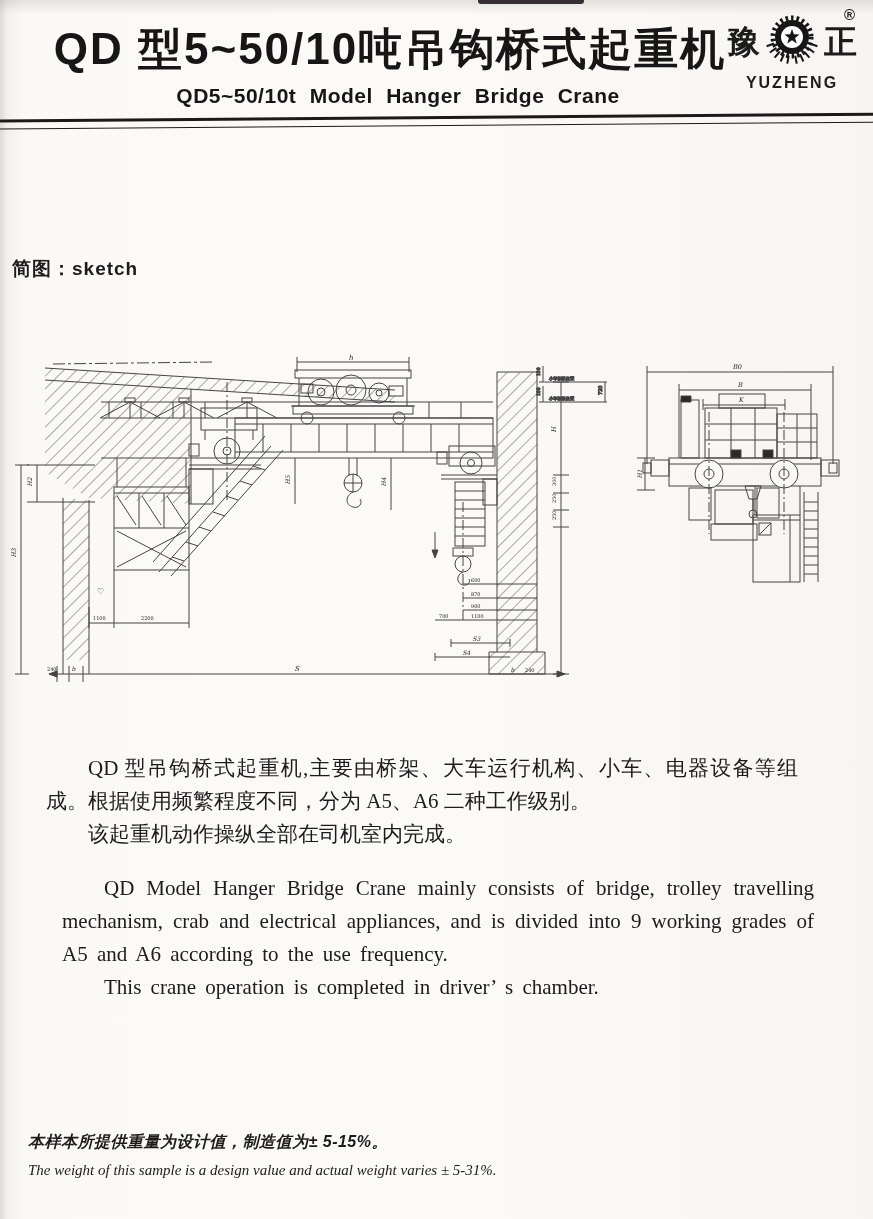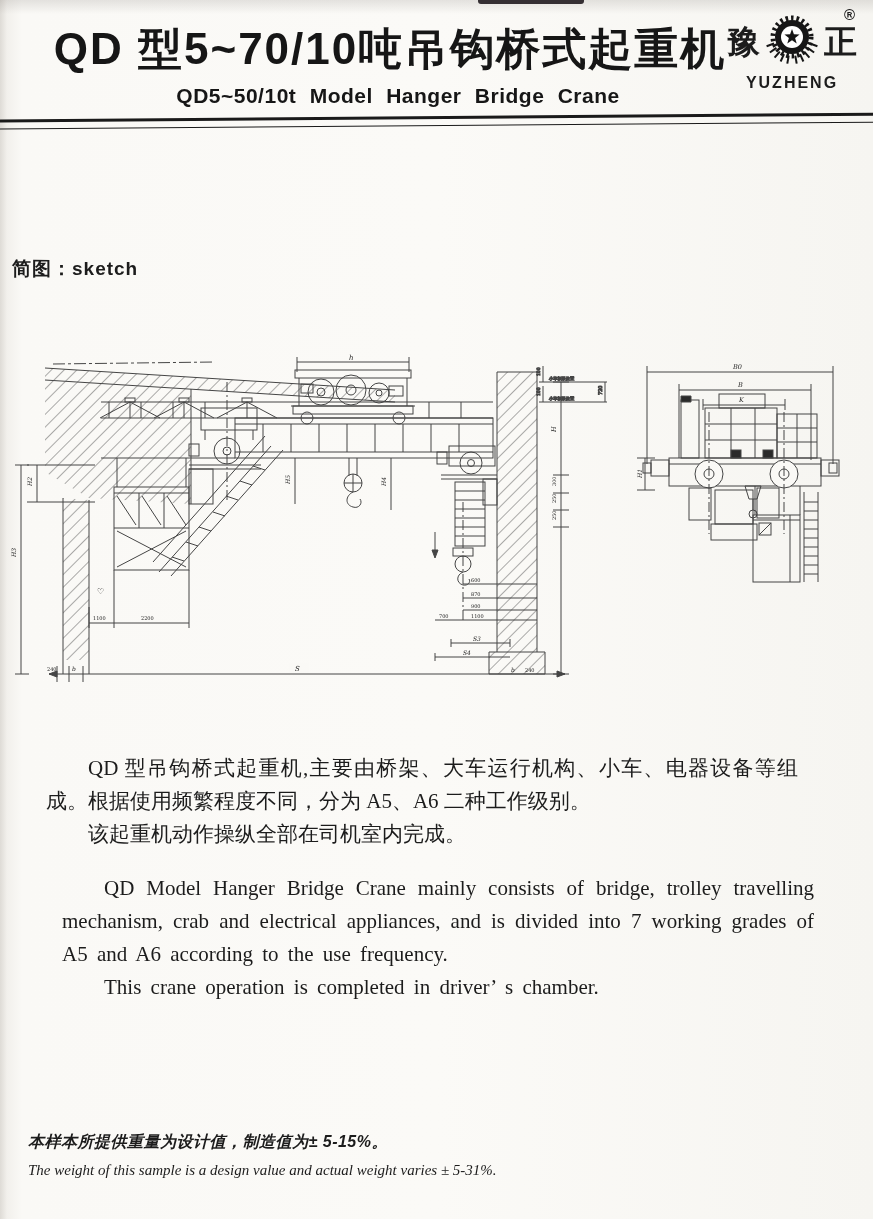--- a/index.html
+++ b/index.html
@@ -33,21 +33,21 @@
   .footer-en{font-size:15px;margin-top:9px;font-family:"Liberation Serif",serif;}
   svg text{font-family:"DejaVu Serif",serif;fill:#1d1d1d;}
 </style>
 </head>
 <body>
 
 <div class="page">
   <div class="edge-shade"></div>
   <div class="scan-artifact-top"></div>
 
-  <div class="title-cn">QD 型5~70/10吨吊钩桥式起重机</div>
+  <div class="title-cn">QD 型5~50/10吨吊钩桥式起重机</div>
   <div class="title-en">QD5~50/10t  Model  Hanger  Bridge  Crane</div>
 
   <div class="logo">
     <span class="logo-reg">®</span>
     <div class="logo-row">
       <span class="logo-char">豫</span>
       <svg width="60" height="62" viewBox="0 0 60 60">
         <circle cx="30" cy="26" r="19" fill="none" stroke="#161616" stroke-width="5" stroke-dasharray="2.5 3"></circle>
         <circle cx="30" cy="26" r="17" fill="#161616"></circle>
         <circle cx="30" cy="26" r="11" fill="#fff"></circle>
@@ -411,21 +411,21 @@
       <text x="637" y="126" font-size="6" font-style="italic" transform="rotate(-90 637 126)">H1</text>
     </g>
   </svg>
   </div>
 
   <div class="p-cn">
     <p>QD 型吊钩桥式起重机,主要由桥架、大车运行机构、小车、电器设备等组成。根据使用频繁程度不同，分为 A5、A6 二种工作级别。</p>
     <p>该起重机动作操纵全部在司机室内完成。</p>
   </div>
   <div class="p-en">
-    <p>QD Model Hanger Bridge Crane mainly consists of bridge, trolley travelling mechanism, crab and electrical appliances, and is divided into 7 working grades of A5 and A6 according to the use frequency.</p>
+    <p>QD Model Hanger Bridge Crane mainly consists of bridge, trolley travelling mechanism, crab and electrical appliances, and is divided into 9 working grades of A5 and A6 according to the use frequency.</p>
     <p>This crane operation is completed in driver’ s chamber.</p>
   </div>
 
   <div class="footer">
     <div class="footer-cn">本样本所提供重量为设计值，制造值为± 5-15%。</div>
     <div class="footer-en">The weight of this sample is a design value and actual weight varies ± 5-31%.</div>
   </div>
 </div>
 
 </body></html>

